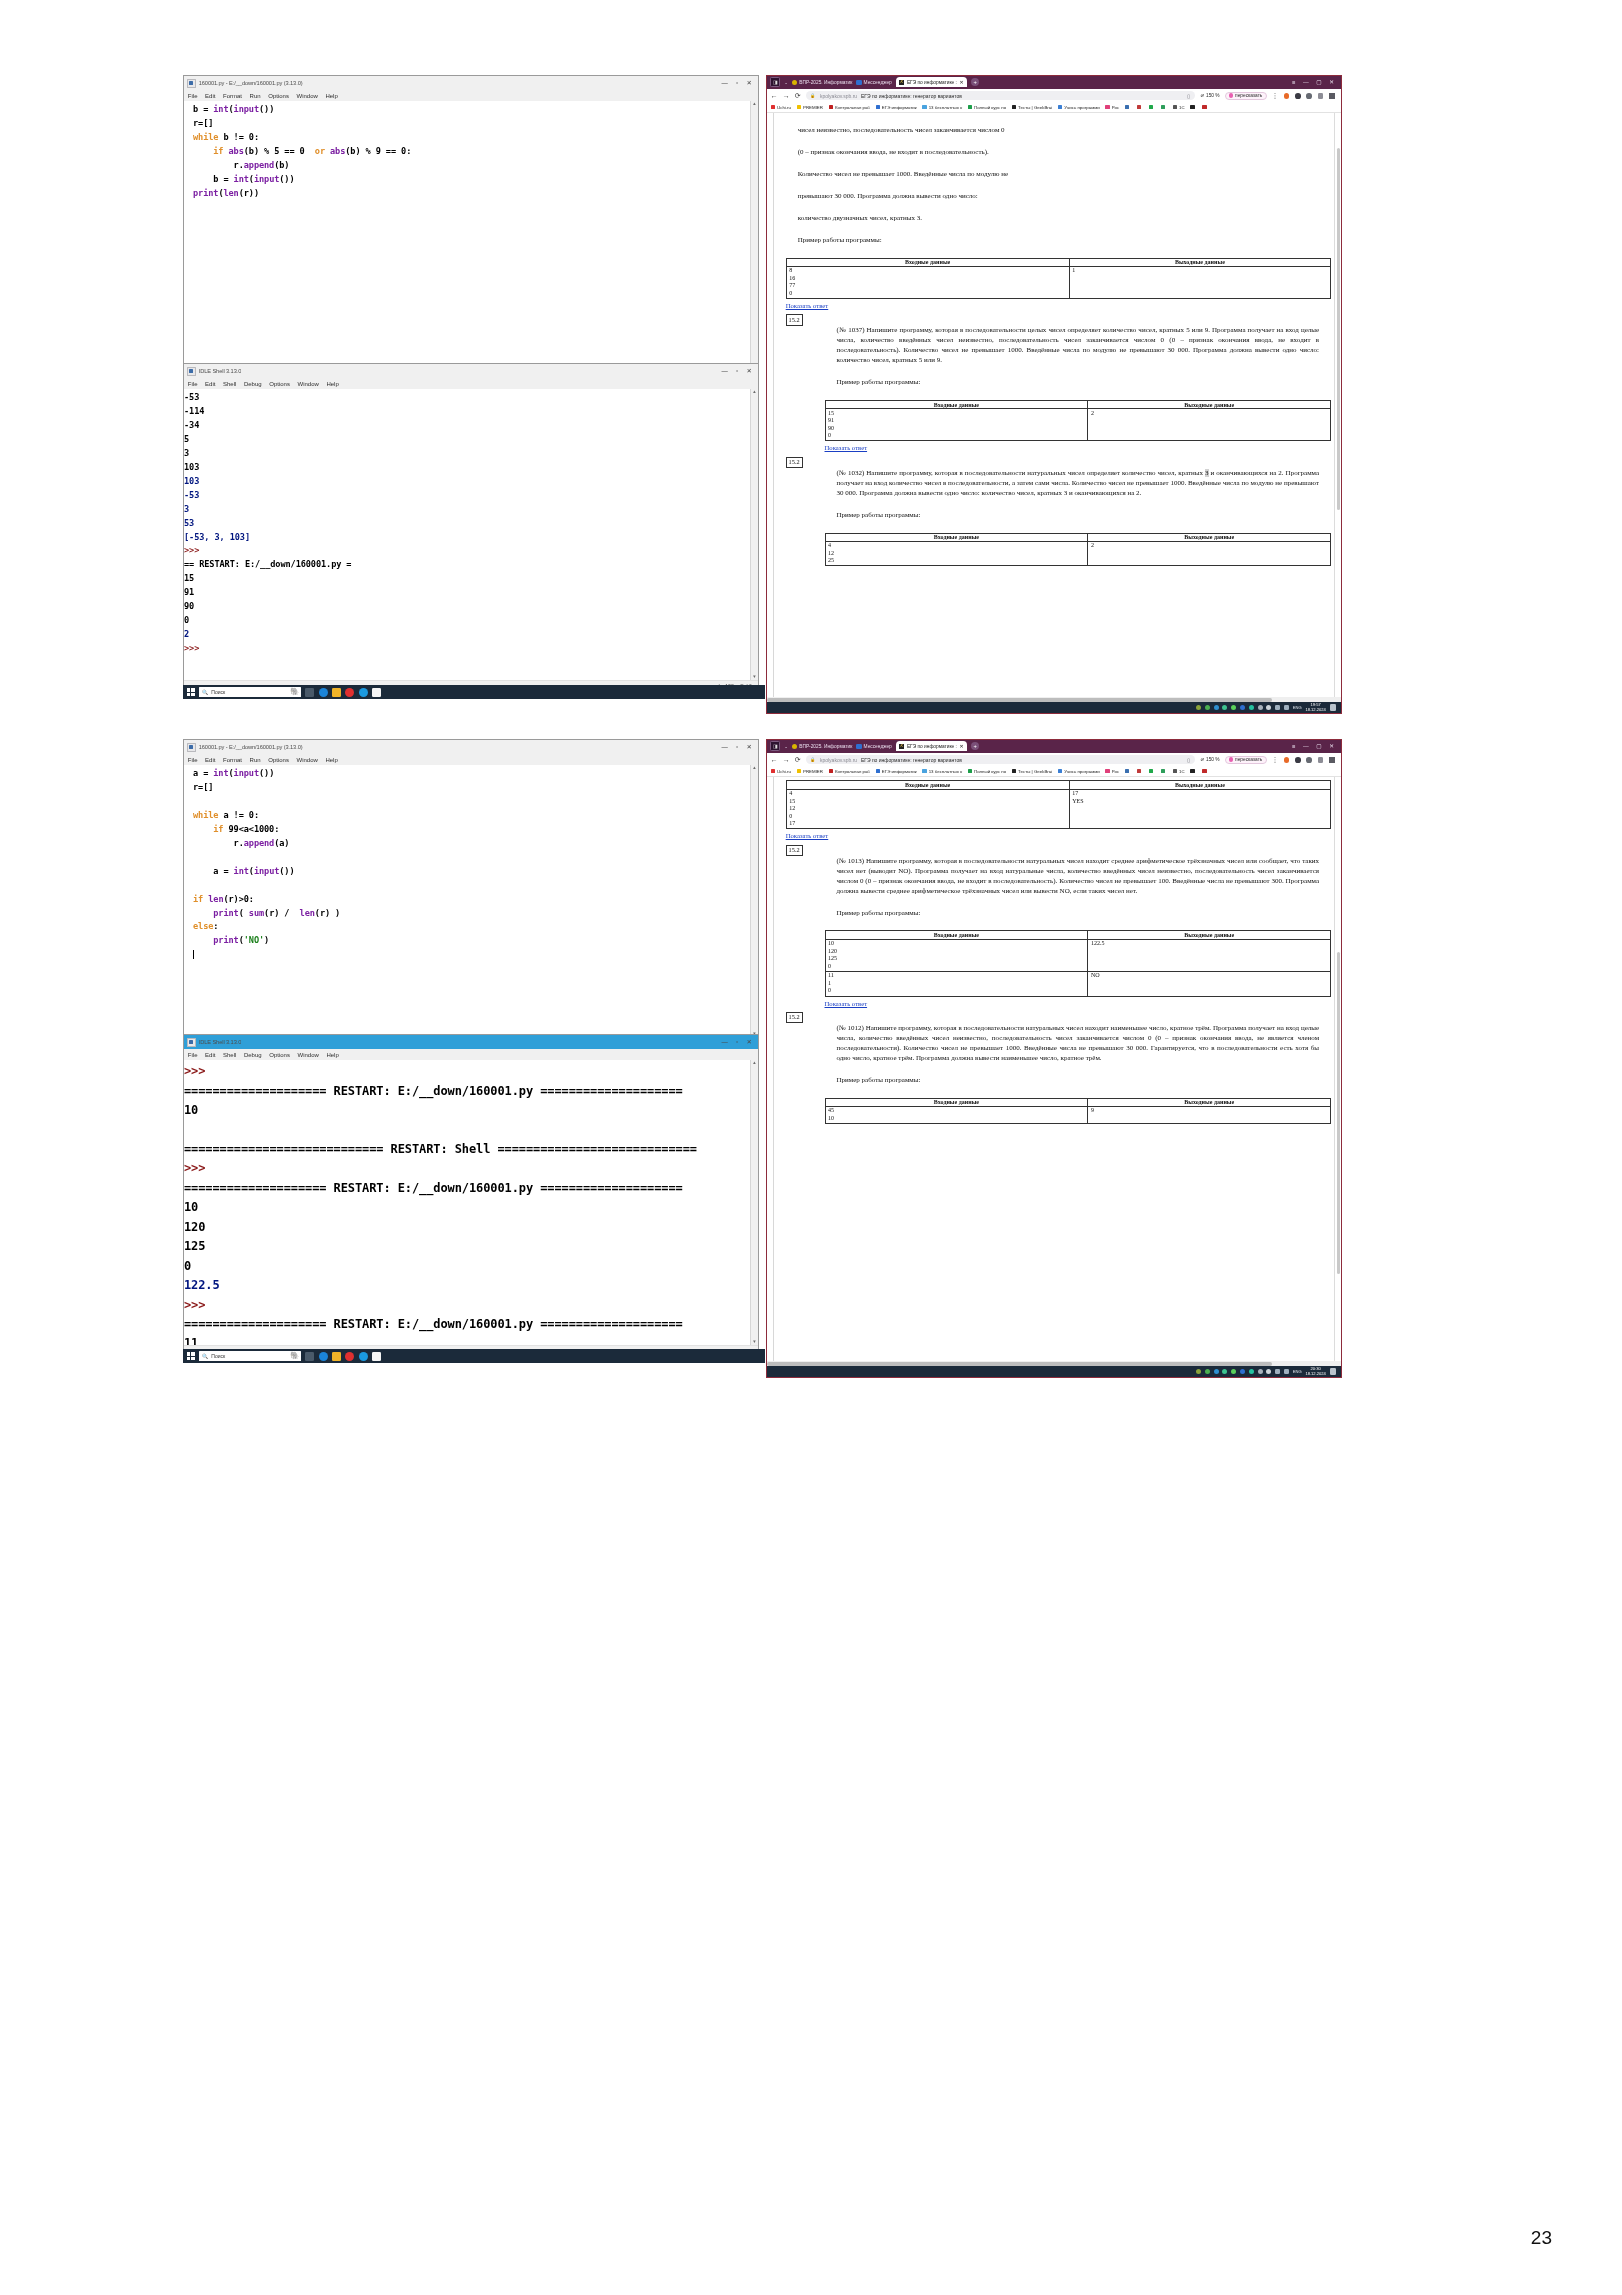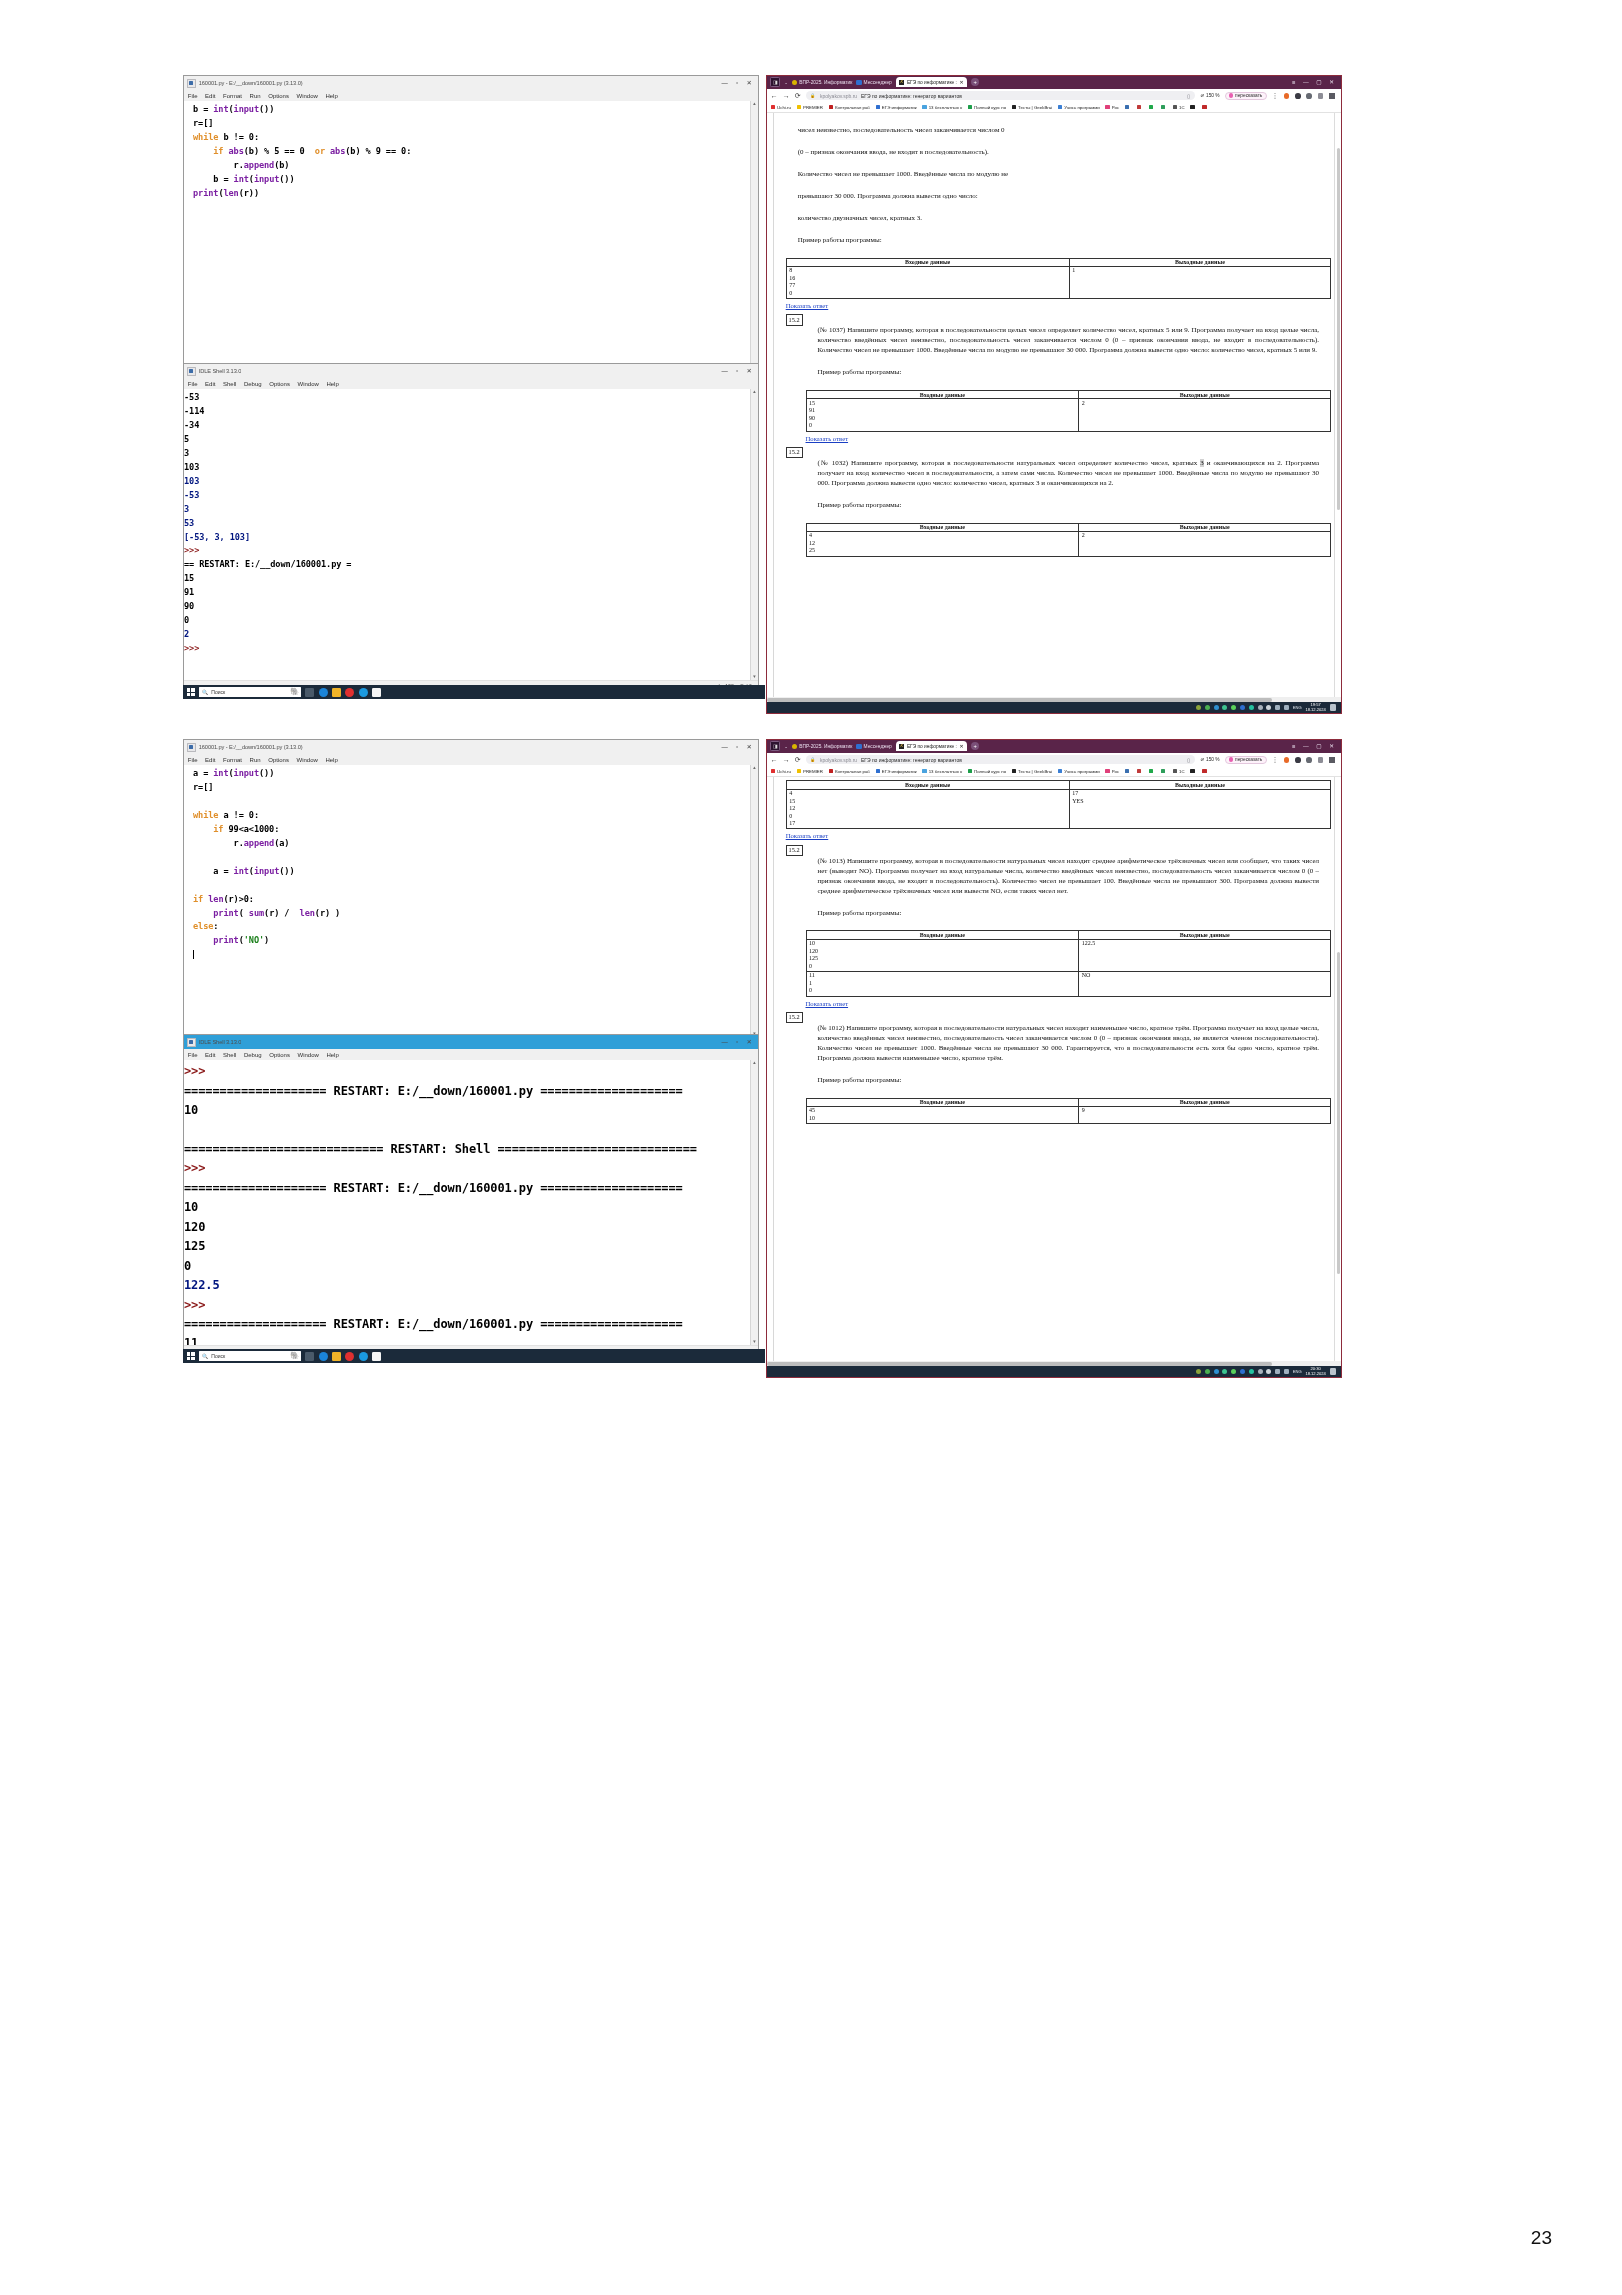--- a/index.html
+++ b/index.html
@@ -78,21 +78,21 @@
   .br-hscroll .thumb{position:absolute;left:0;top:0.6px;height:3.8px;background:#bdbdbd;border-radius:1.9px;}
   .br-taskbar{height:10.8px;background:#1b2a3a;display:flex;align-items:center;justify-content:flex-end;
               gap:3.8px;padding:0 5px;flex:0 0 auto;}
   .tray-ico{width:5px;height:5px;border-radius:50%;}
   .tray-txt{font-size:4.1px;color:#dfe6ee;}
   .tray-clock{font-size:4.1px;color:#fff;text-align:center;line-height:1.15;}
 
   
   .doc{font-family:"Liberation Serif","DejaVu Serif",serif;color:#111;}
   .doc p{margin:12px;font-size:7px;line-height:1.42;text-align:justify;}
-  .task{display:flex;gap:3px;margin-top:4.4px;}
+  .task{display:flex;gap:22px;margin-top:4.4px;}
   .tagbox{flex:0 0 auto;border:0.6px solid #333;font-size:6.3px;padding:0.6px 1.9px;height:8.2px;line-height:8.2px;
           font-family:"Liberation Serif",serif;}
   .tbody{flex:1 1 auto;}
   .ptbl{border-collapse:collapse;width:100%;margin-top:2.5px;table-layout:fixed;font-size:6.3px;}
   .ptbl td,.ptbl th{border:0.6px solid #333;vertical-align:top;padding:0.6px 2.5px;font-weight:normal;}
   .ptbl th{font-weight:bold;font-size:6px;text-align:center;}
   .ptbl td{font-size:6px;line-height:1.25;white-space:pre-line;}
   .showans{color:#1a3fc4;text-decoration:underline;font-size:6.7px;margin-top:2.5px;display:inline-block;
            font-family:"Liberation Serif",serif;}
   .hilite{background:#d2d2d2;}

